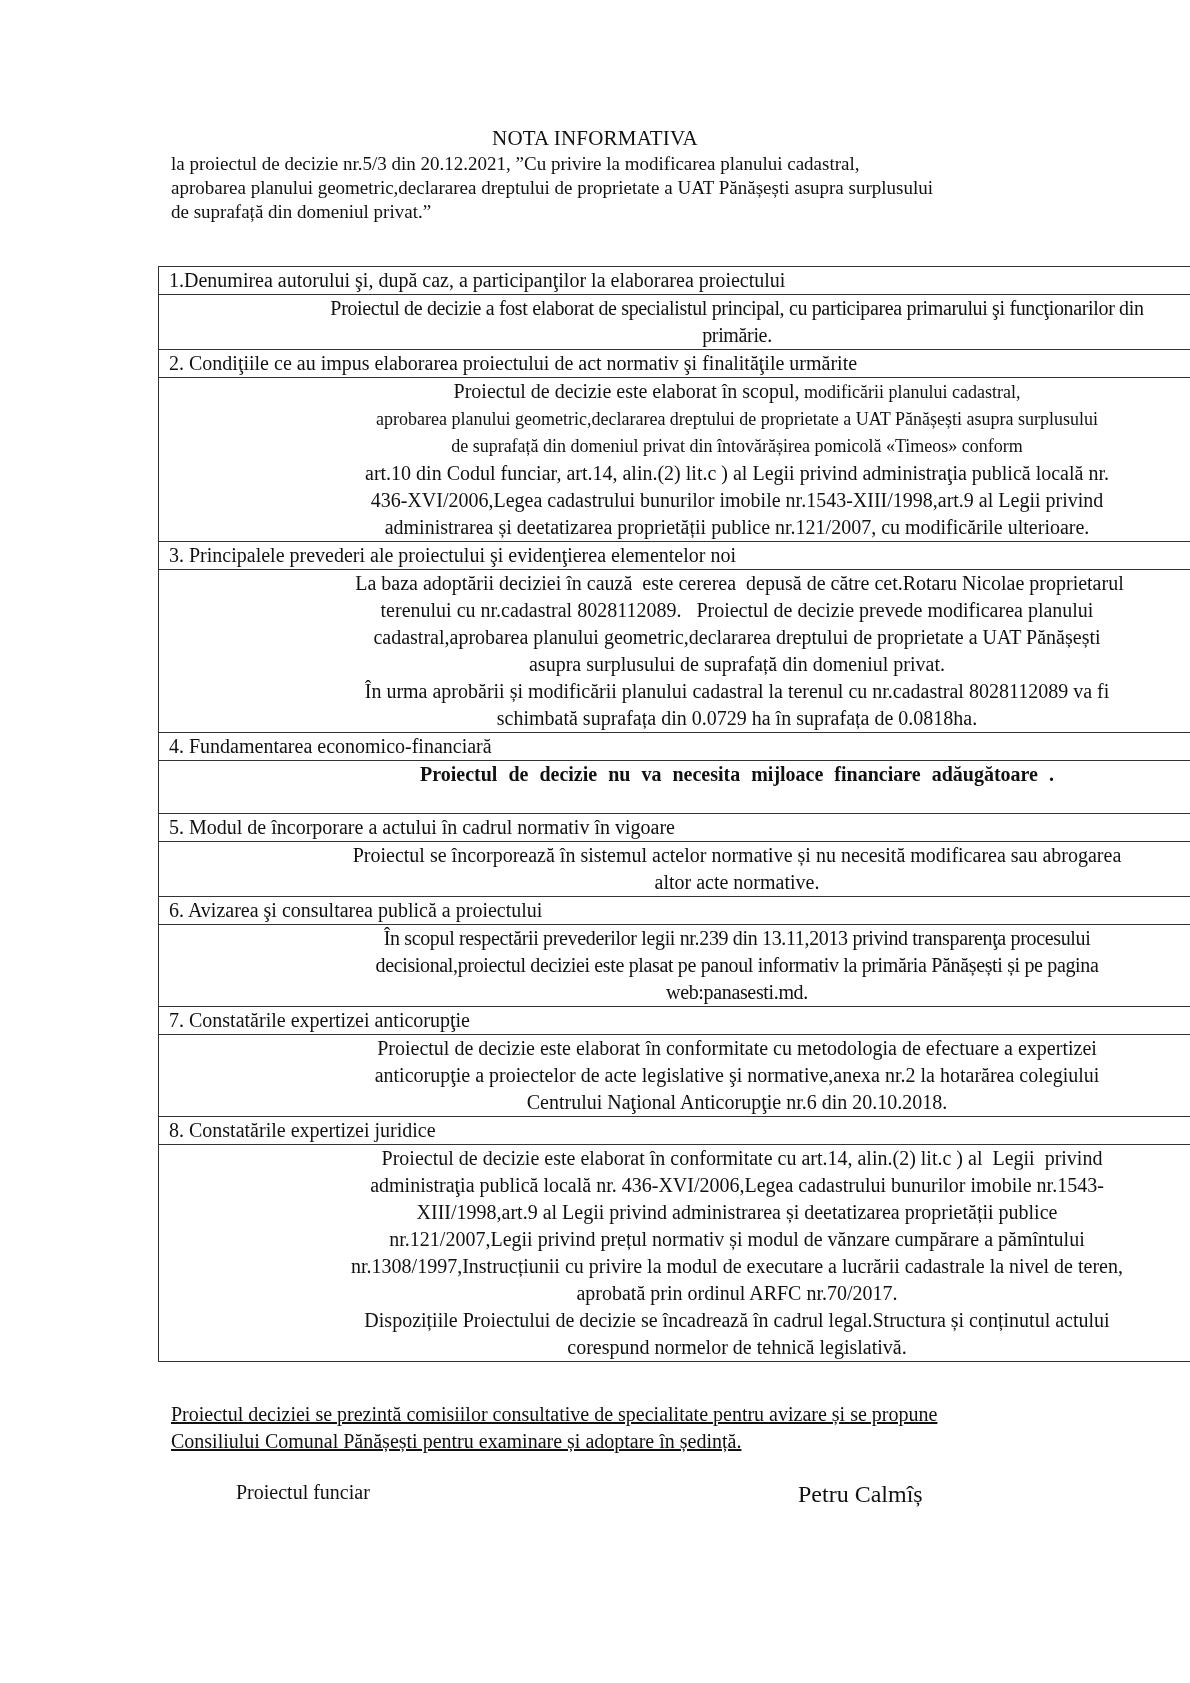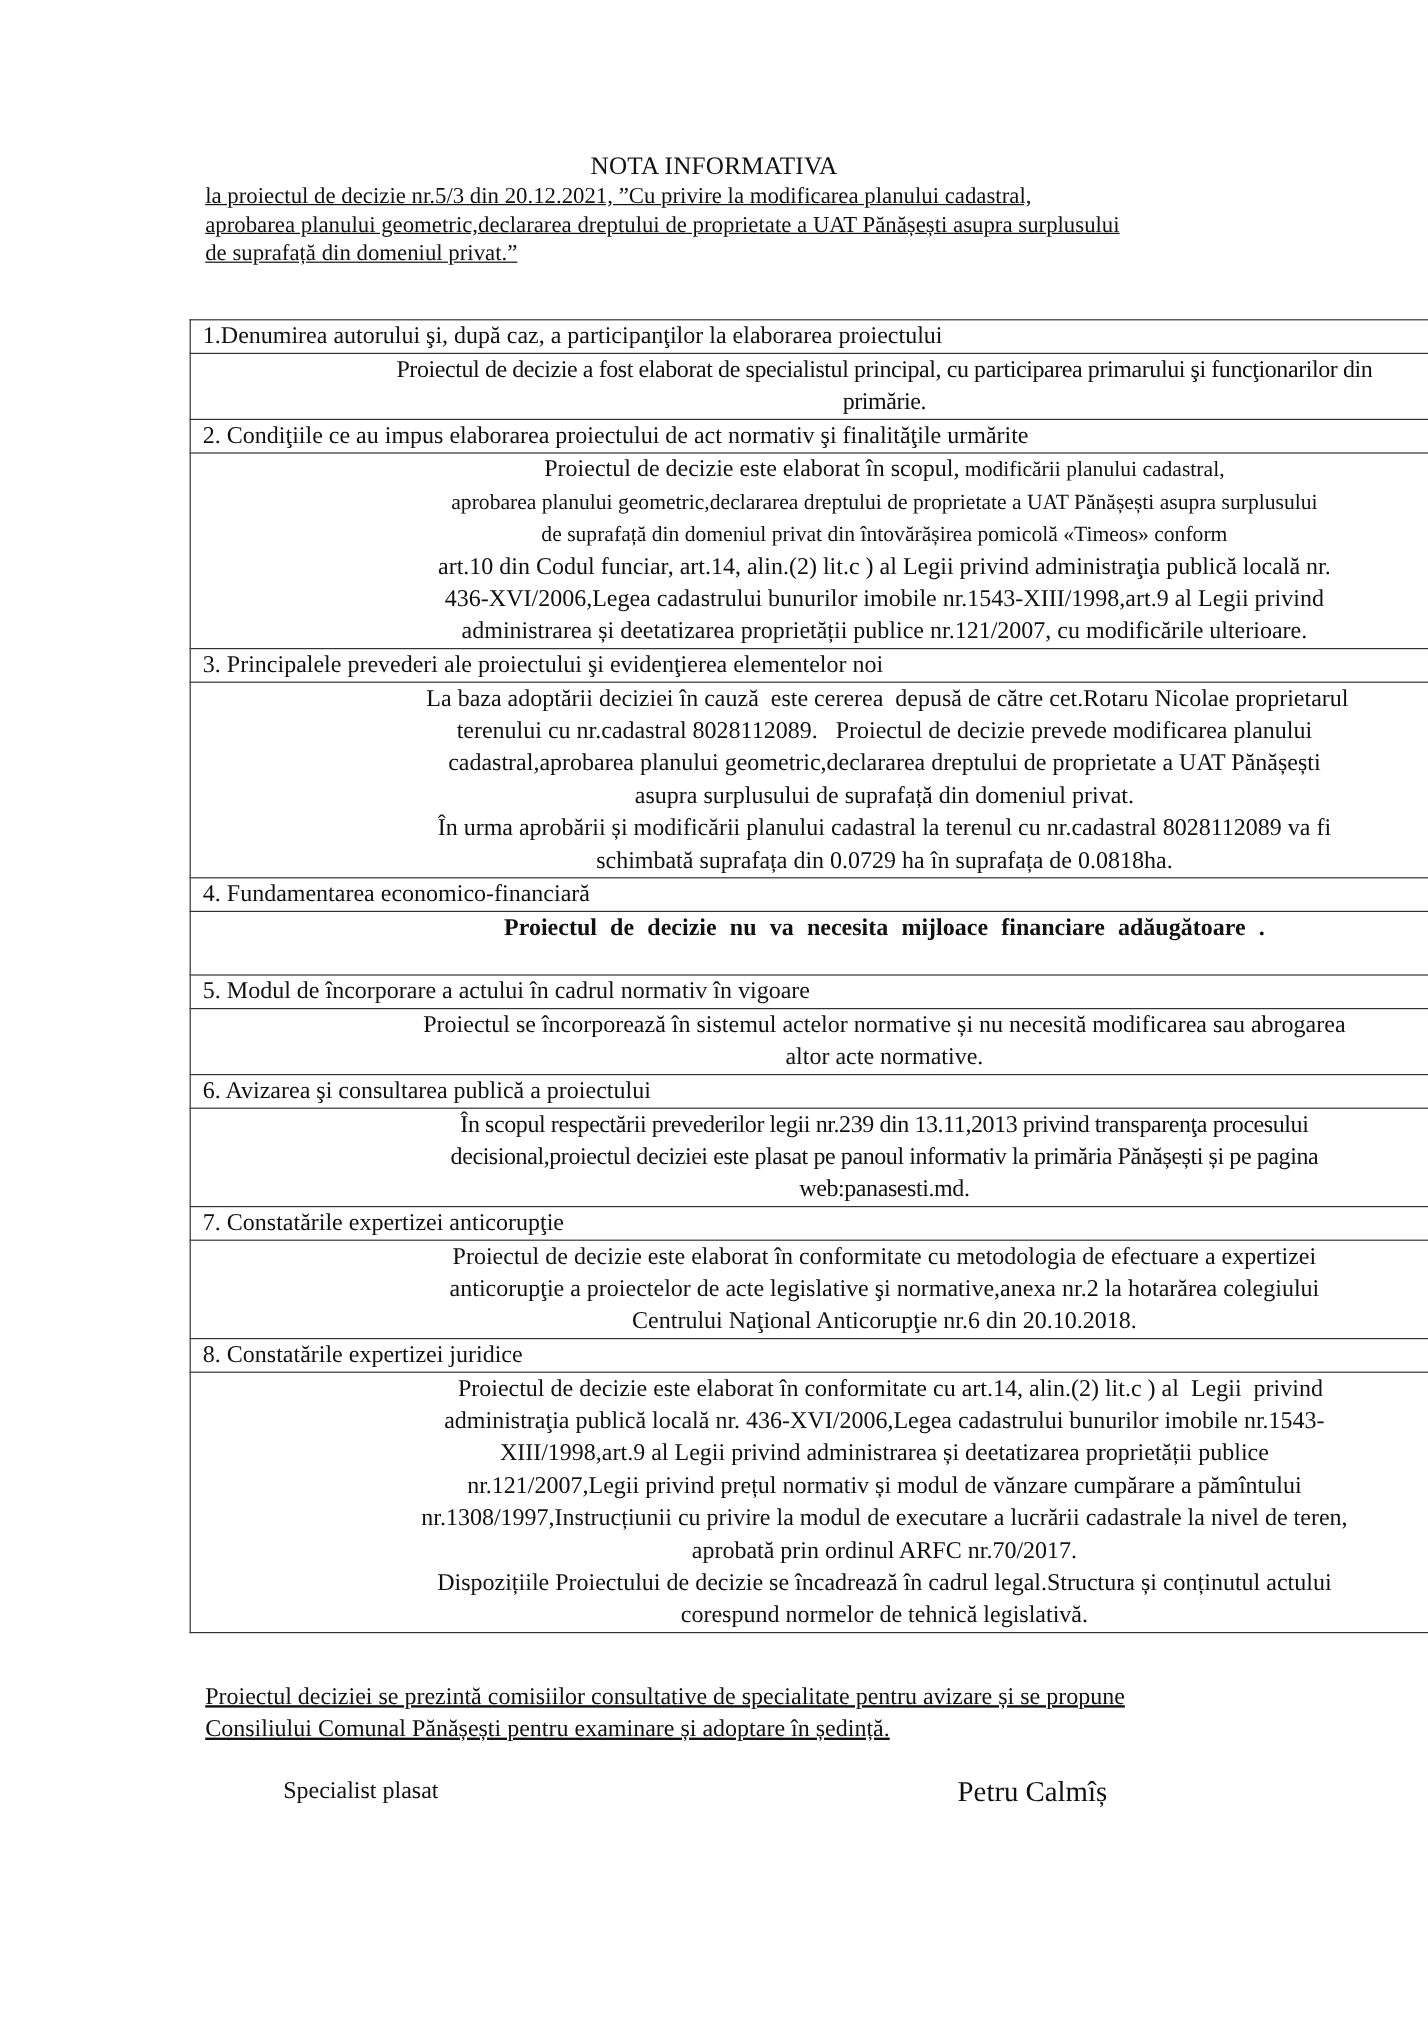--- a/index.html
+++ b/index.html
@@ -25,21 +25,21 @@
       letter-spacing: 0.2px;
     }
     .subtitle {
       position: absolute;
       top: 152px;
       left: 171px;
       width: 900px;
       font-size: 19px;
       line-height: 24px;
     }
-    .subtitle div { white-space: nowrap; text-decoration: underline; }
+    .subtitle div { white-space: nowrap; }
 
     table.nota {
       position: absolute;
       top: 266px;
       left: 158px;
       width: 1158px;
       border-collapse: collapse;
       font-size: 20px;
     }
     table.nota td {
@@ -186,14 +186,14 @@
     </td>
   </tr>
 </tbody>
   </table>
 
 <div class="closing">
   <div>Proiectul deciziei se prezintă comisiilor consultative de specialitate pentru avizare și se propune</div>
   <div>Consiliului Comunal Pănășești pentru examinare și adoptare în ședință.</div>
 </div>
 
-<div class="sig-role">Specialist plasat</div>
+<div class="sig-role">Proiectul funciar</div>
 <div class="sig-name">Petru Calmîș</div>
 
 </body></html>

